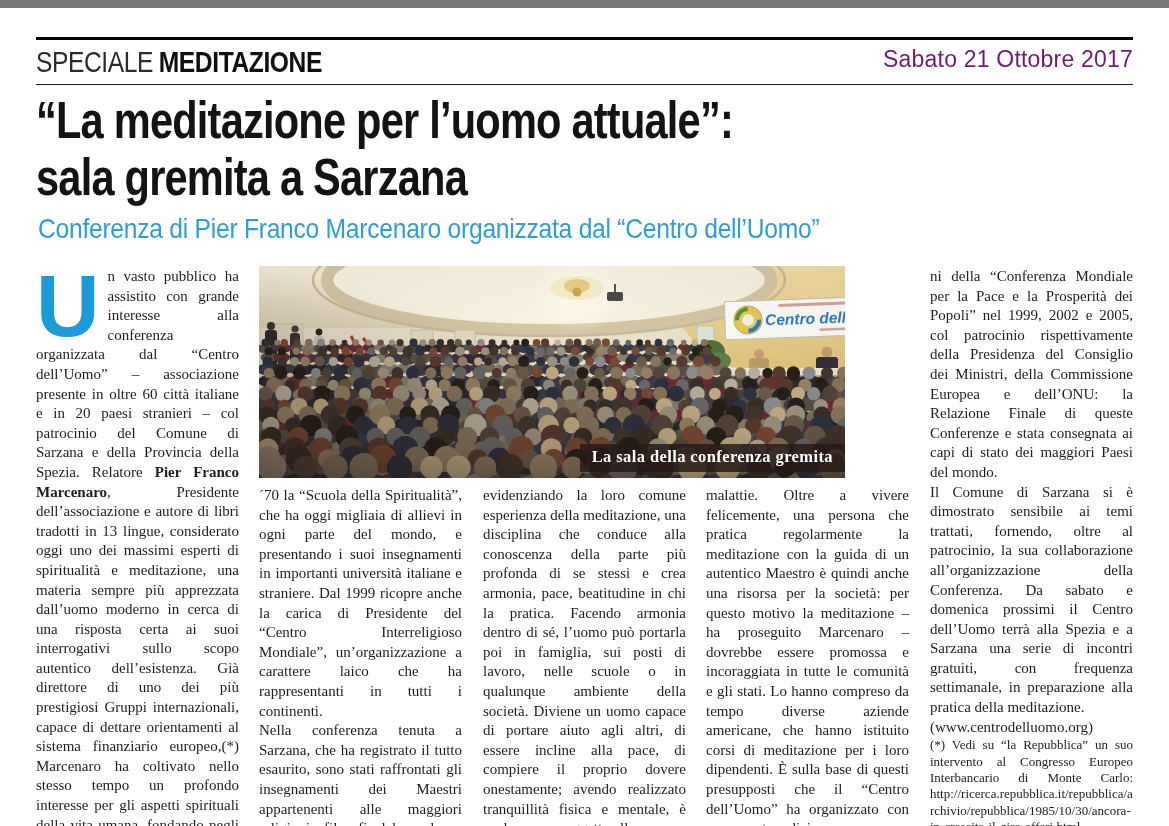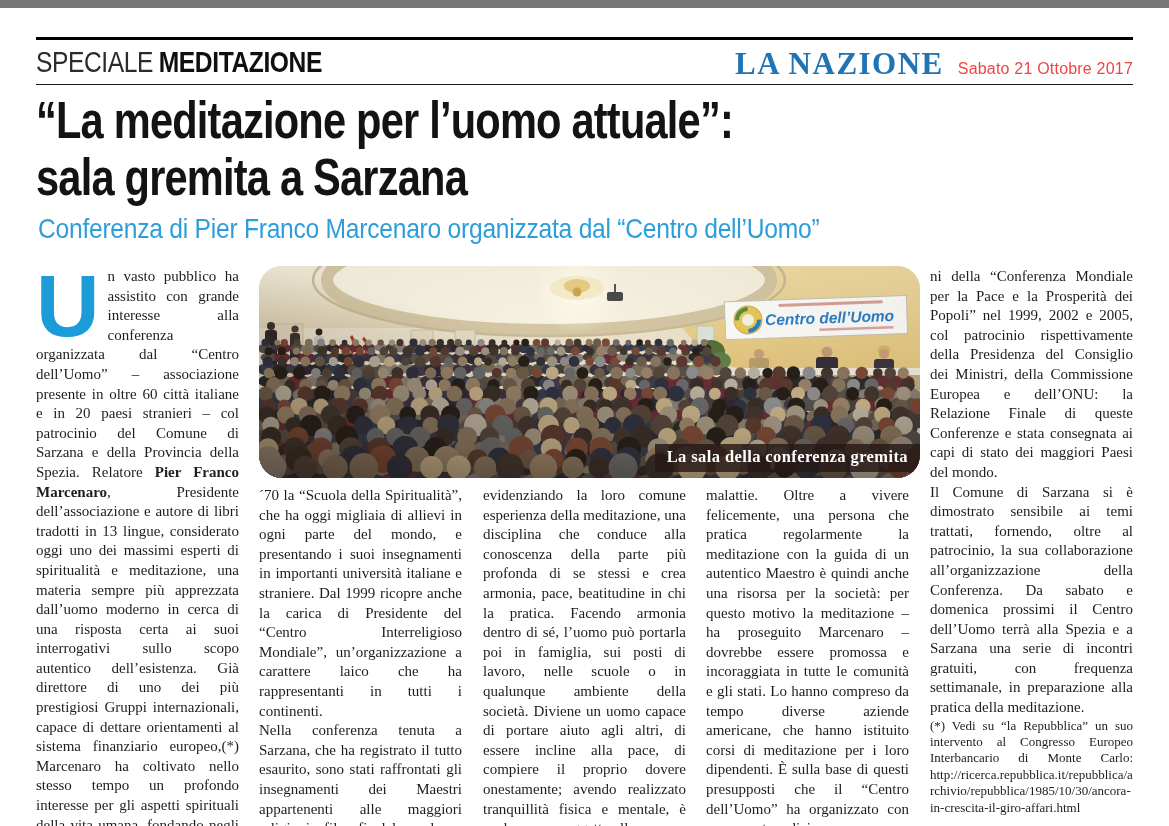--- a/index.html
+++ b/index.html
@@ -9,60 +9,59 @@
   .rule-thin{position:absolute;left:36px;top:76px;width:1097px;height:1px;background:#1a1a1a;}
 
   .kicker{position:absolute;left:36px;top:39px;white-space:nowrap;
           font-family:"Liberation Sans",sans-serif;font-size:30px;line-height:30px;
           transform:scaleX(.82);transform-origin:left top;letter-spacing:-.5px;}
   .kicker .light{font-weight:400;color:#2b2b2b;}
   .kicker .bold{font-weight:700;color:#0f0f0f;margin-left:7px;}
 
   .masthead{position:absolute;right:36px;top:38px;display:flex;align-items:baseline;gap:14px;white-space:nowrap;}
   .nazione{font-family:"Liberation Serif",serif;font-weight:700;font-size:31px;color:#1e74b4;letter-spacing:1.5px;}
-  .date{font-family:"Liberation Sans",sans-serif;font-size:16px;color:#ef4444;letter-spacing:.2px;}
+  .date{font-family:"Liberation Sans",sans-serif;font-size:23px;color:#701a75;letter-spacing:.2px;}
 
   .headline{position:absolute;left:36px;top:84px;color:#131313;
             font-family:"Liberation Sans",sans-serif;font-weight:700;font-size:52px;line-height:57px;
             transform:scaleX(.80);transform-origin:left top;white-space:nowrap;letter-spacing:-1px;}
   .subhead{position:absolute;left:38px;top:205px;color:#2d9ed9;
            font-family:"Liberation Sans",sans-serif;font-weight:400;font-size:28px;
            transform:scaleX(.88);transform-origin:left top;white-space:nowrap;letter-spacing:-.3px;}
 
   .col{position:absolute;width:203px;font-size:15px;line-height:19.6px;text-align:justify;
        color:#1d1d1d;}
   .col p{margin:0;}
   .col1{left:36px;top:259px;}
   .col2{left:259px;top:478px;}
   .col3{left:483px;top:478px;}
   .col4{left:706px;top:478px;}
   .col5{left:930px;top:259px;}
   .dropcap{float:left;font-family:"Liberation Sans",sans-serif;font-weight:700;
            font-size:88px;line-height:70px;color:#1b9bd7;margin:4px 8px 0 0;}
   .fnote{font-size:13px;line-height:16.4px;margin-top:12px;overflow-wrap:anywhere;}
 
-  .photo{position:absolute;left:259px;top:258px;width:661px;height:212px;overflow:hidden;background:#d9cfb8;border-radius:23px;}
+  .photo{position:absolute;left:259px;top:258px;width:586px;height:212px;overflow:hidden;background:#d9cfb8;}
   .photo svg{display:block;}
   .caption{position:absolute;right:0;bottom:6px;background:rgba(38,24,22,.82);color:#fff;
            font-family:"Liberation Serif",serif;font-weight:700;font-size:16.5px;
            padding:3px 12px 5px;letter-spacing:.4px;white-space:nowrap;}
 </style>
 </head>
 <body>
 
 <div class="page">
 
   <div class="rule-thick"></div>
 
   <div class="kicker">
     <span class="light">SPECIALE</span><span class="bold">MEDITAZIONE</span>
   </div>
 
   <div class="masthead">
-    <span class="nazione">LA NAZIONE</span>
     <span class="date">Sabato 21 Ottobre 2017</span>
   </div>
 
   <div class="rule-thin"></div>
 
   <div class="headline">
     <div>“La meditazione per l’uomo attuale”:</div>
     <div>sala gremita a Sarzana</div>
   </div>
 
@@ -1035,16 +1034,17 @@
     <p>evidenziando la loro comune esperienza della meditazione, una disciplina che conduce alla conoscenza della parte più profonda di se stessi e crea armonia, pace, beatitudine in chi la pratica. Facendo armonia dentro di sé, l’uomo può portarla poi in famiglia, sui posti di lavoro, nelle scuole o in qualunque ambiente della società. Diviene un uomo capace di portare aiuto agli altri, di essere incline alla pace, di compiere il proprio dovere onestamente; avendo realizzato tranquillità fisica e mentale, è anche meno soggetto alle</p>
   </div>
 
   <div class="col col4">
     <p>malattie. Oltre a vivere felicemente, una persona che pratica regolarmente la meditazione con la guida di un autentico Maestro è quindi anche una risorsa per la società: per questo motivo la meditazione – ha proseguito Marcenaro – dovrebbe essere promossa e incoraggiata in tutte le comunità e gli stati. Lo hanno compreso da tempo diverse aziende americane, che hanno istituito corsi di meditazione per i loro dipendenti. È sulla base di questi presupposti che il “Centro dell’Uomo” ha organizzato con successo tre edizio-</p>
   </div>
 
   <div class="col col5">
     <p>ni della “Conferenza Mondiale per la Pace e la Prosperità dei Popoli” nel 1999, 2002 e 2005, col patrocinio rispettivamente della Presidenza del Consiglio dei Ministri, della Commissione Europea e dell’ONU: la Relazione Finale di queste Conferenze e stata consegnata ai capi di stato dei maggiori Paesi del mondo.</p>
     <p>Il Comune di Sarzana si è dimostrato sensibile ai temi trattati, fornendo, oltre al patrocinio, la sua collaborazione all’organizzazione della Conferenza. Da sabato e domenica prossimi il Centro dell’Uomo terrà alla Spezia e a Sarzana una serie di incontri gratuiti, con frequenza settimanale, in preparazione alla pratica della meditazione.</p>
+    <p>(www.centrodelluomo.org)</p>
     <p class="fnote">(*) Vedi su “la Repubblica” un suo intervento al Congresso Europeo Interbancario di Monte Carlo: http://ricerca.repubblica.it/repubblica/archivio/repubblica/1985/10/30/ancora-in-crescita-il-giro-affari.html</p>
   </div>
 
 </div>
 
 </body></html>

